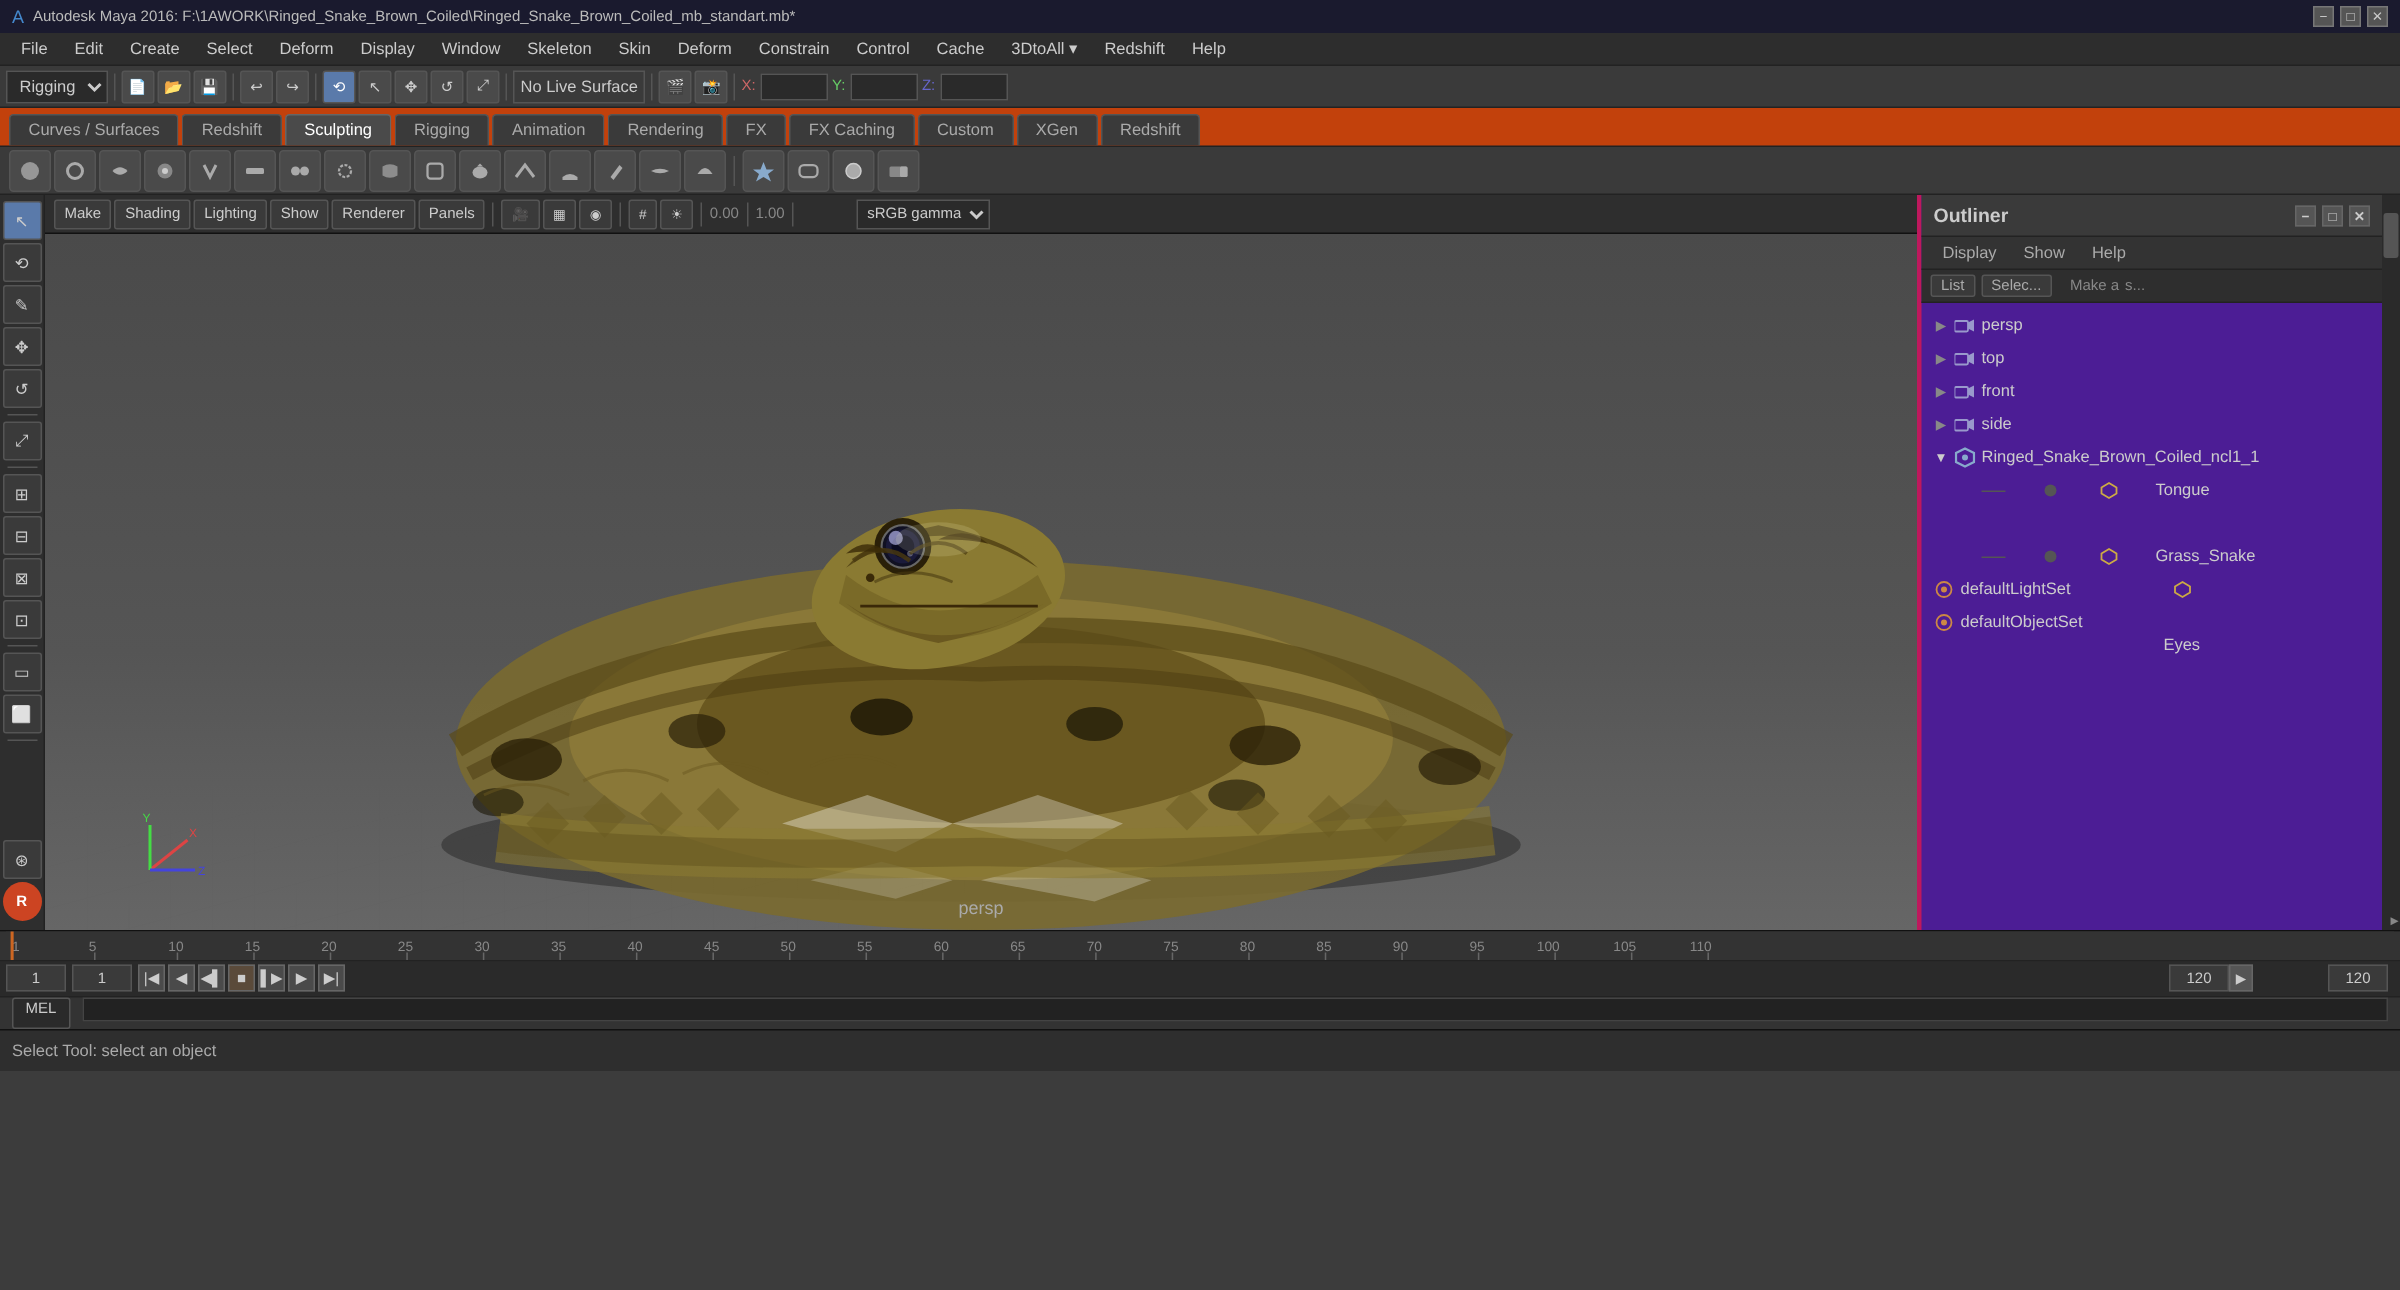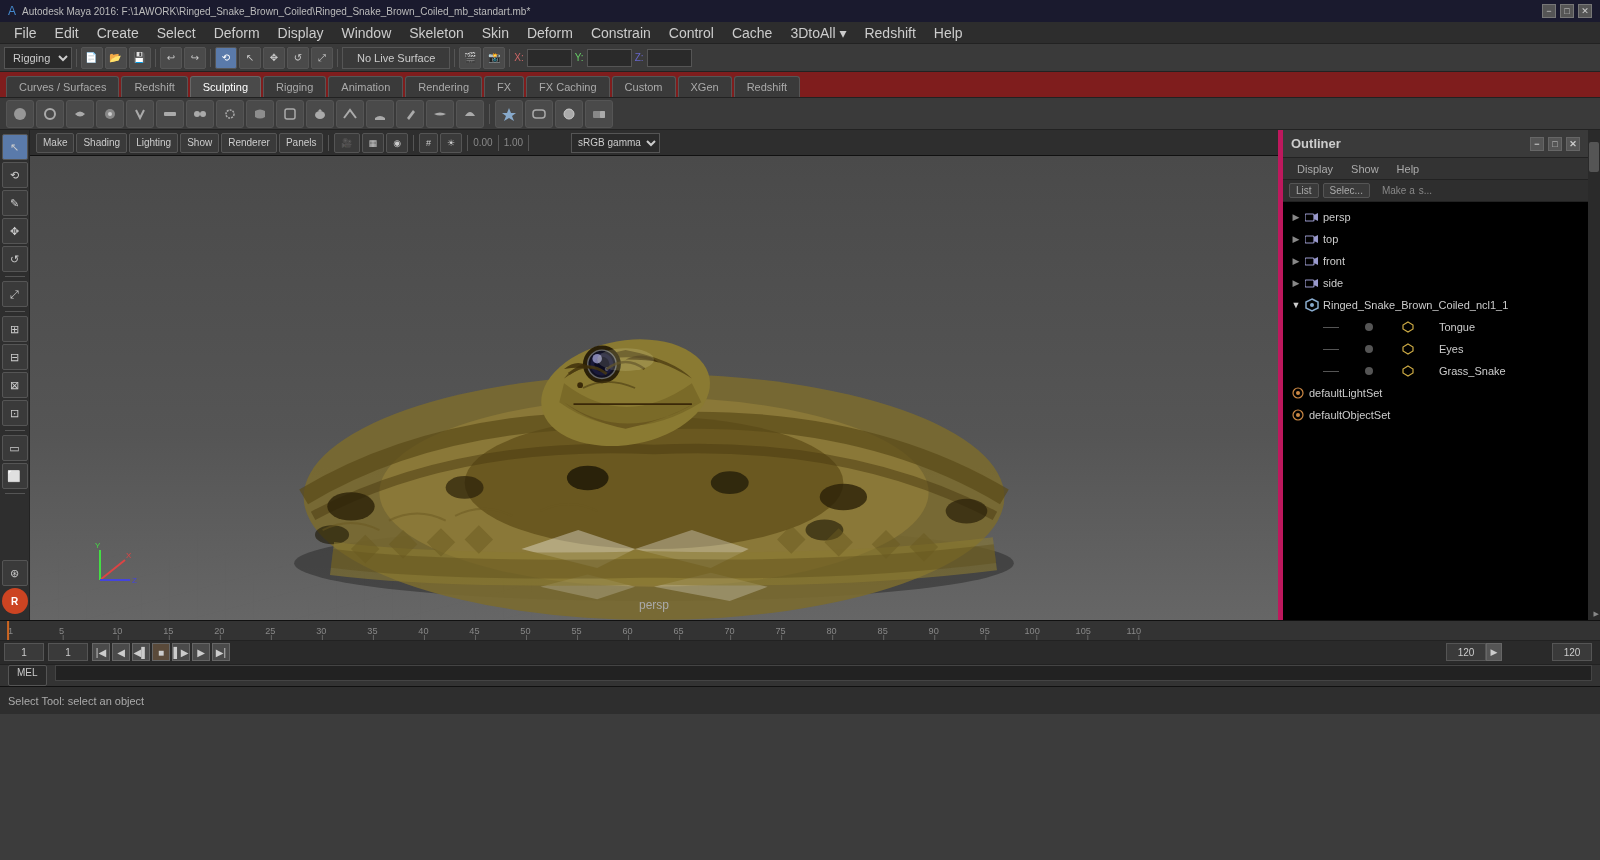--- a/index.html
+++ b/index.html
@@ -53,21 +53,21 @@
       display: flex;
       align-items: center;
       padding: 0 6px;
       gap: 2px;
       border-bottom: 1px solid #222;
     }
     .menu-item {
       padding: 2px 8px;
       color: #cccccc;
       cursor: pointer;
-      font-size: 14px;
+      font-size: 11px;
       border-radius: 2px;
     }
 
     
     #toolbar1 {
       background: #3a3a3a;
       height: 28px;
       display: flex;
       align-items: center;
       padding: 0 4px;
@@ -97,31 +97,31 @@
     }
     .tb-separator {
       width: 1px;
       height: 18px;
       background: #555;
       margin: 0 2px;
     }
     .tb-label {
       color: #ccc;
       font-size: 11px;
-      padding: 0 14px;
+      padding: 0 4px;
       background: #3a3a3a;
       border: 1px solid #555;
       height: 22px;
       display: flex;
       align-items: center;
     }
 
     
     #tab-bar {
-      background: #7f1d1d;
+      background: #c2410c;
       height: 26px;
       display: flex;
       align-items: flex-end;
       padding: 0 6px;
       border-bottom: 1px solid #222;
     }
     .tab {
       padding: 4px 12px;
       color: #aaa;
       cursor: pointer;
@@ -257,22 +257,22 @@
       position: absolute;
       bottom: 0;
       left: 0;
       right: 0;
       height: 45%;
     }
 
     
     #outliner {
       width: 310px;
-      background: #000000;
-      border-left: 5px solid #be185d;
+      background: #4c1d95;
+      border-left: 3px solid #be185d;
       display: flex;
       flex-direction: column;
     }
     #outliner-title {
       background: #3a3a3a;
       padding: 4px 8px;
       font-size: 13px;
       font-weight: bold;
       color: #ccc;
       display: flex;
@@ -906,21 +906,21 @@
         <div style="width:16px;height:1px;background:#555;margin-right:2px;"></div>
         <div style="width:8px;height:8px;background:#555;border-radius:50%;margin-right:4px;"></div>
         <div class="oi-icon oi-mesh">
           <svg width="14" height="14" viewBox="0 0 14 14">
               <polygon points="7,2 12,5 12,9 7,12 2,9 2,5" fill="none" stroke="#ccaa44" stroke-width="1.2"></polygon>
             </svg>
         </div>
         <span class="oi-label">Tongue</span>
       </div>
 
-      <div class="outliner-item oi-indent" style="padding-left:24px;">
+      <div class="outliner-item oi-indent" style="padding-left:24px;flex-direction:column;">
         <div style="width:16px;height:1px;background:#555;margin-right:2px;"></div>
         <div style="width:8px;height:8px;background:#555;border-radius:50%;margin-right:4px;"></div>
         <div class="oi-icon oi-mesh">
           <svg width="14" height="14" viewBox="0 0 14 14">
               <polygon points="7,2 12,5 12,9 7,12 2,9 2,5" fill="none" stroke="#ccaa44" stroke-width="1.2"></polygon>
             </svg>
         </div>
         <span class="oi-label">Eyes</span>
       </div>
 

